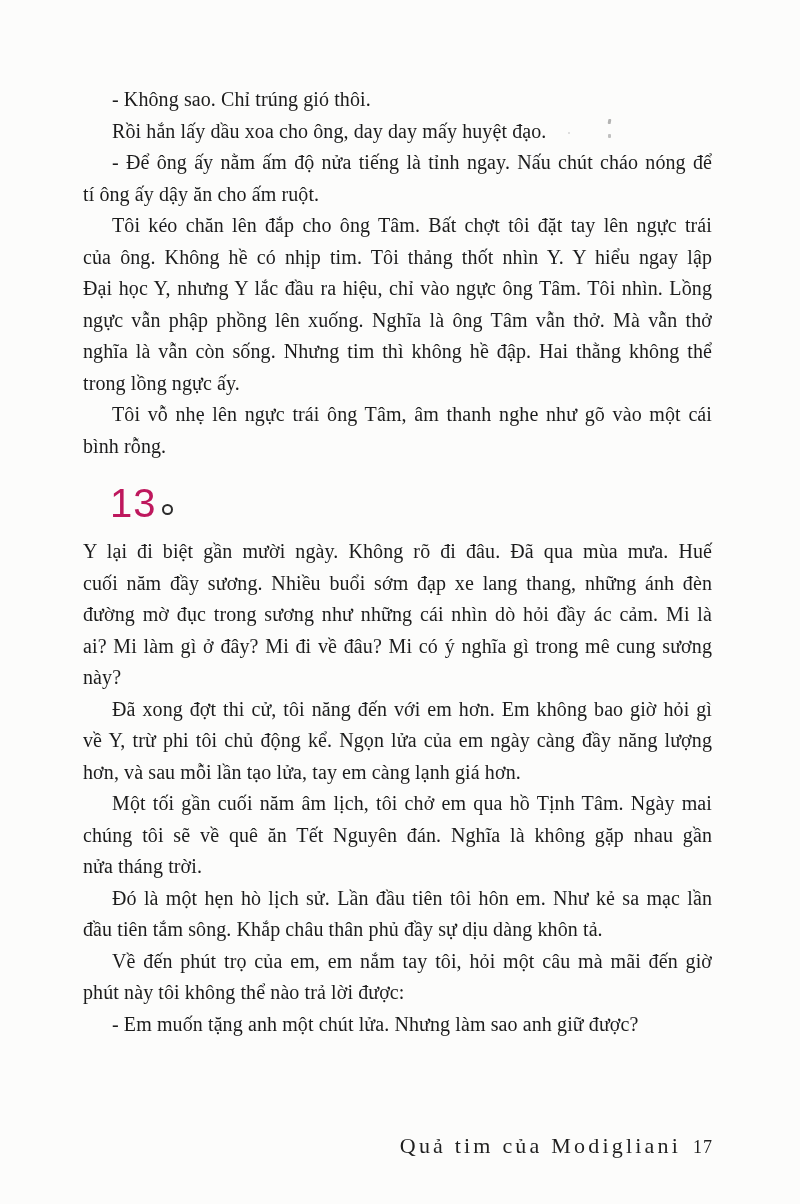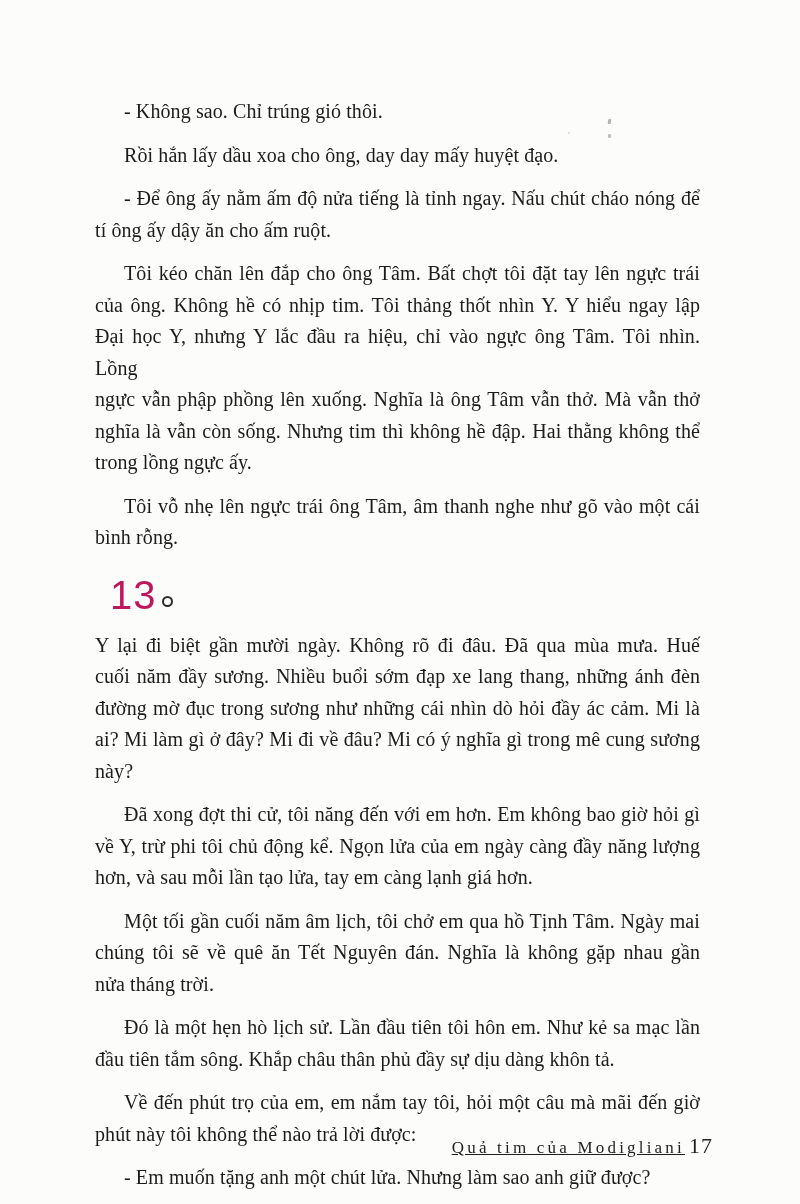--- a/index.html
+++ b/index.html
@@ -9,21 +9,21 @@
     position: relative;
     overflow: hidden;
     font-family: "Liberation Serif", "DejaVu Serif", serif;
     color: #1c1c1c;
   }
   .text-col {
     position: absolute;
     left: 83px; top: 84px;
     width: 629px;
   }
-  .para { margin: 12px; }
+  .para { margin: 0; }
   .line {
     font-size: 20px;
     line-height: 31.5px;
     text-align: justify;
     text-align-last: justify;
     letter-spacing: 0.1px;
   }
   .line.last { text-align-last: left; }
   .para.indent .line:first-child { text-indent: 29px; }
   .para.no-indent .line:first-child { text-indent: 0; }
@@ -46,28 +46,27 @@
     vertical-align: 2px;
   }
   .footer {
     position: absolute;
     top: 1133px;
     right: 87px;
     white-space: nowrap;
     color: #1f1f1f;
   }
   .running-title {
-    font-size: 17px;
+    font-size: 22px;
     letter-spacing: 3.2px;
-    text-decoration: underline;
   }
   .page-number {
-    font-size: 22px;
+    font-size: 18px;
     letter-spacing: 1px;
-    margin-left: 4px;
+    margin-left: 12px;
   }
   .speck { position: absolute; background: #777; }
   .speck-1 { left: 608px; top: 119px; width: 3px; height: 5px; opacity: .55; border-radius: 1px; transform: rotate(10deg); }
   .speck-2 { left: 608px; top: 134px; width: 3px; height: 4px; opacity: .45; border-radius: 1px; }
   .speck-3 { left: 568px; top: 132px; width: 2px; height: 2px; opacity: .30; border-radius: 50%; }
 </style>
 </head>
 <body>
 
 <div class="text-col">

